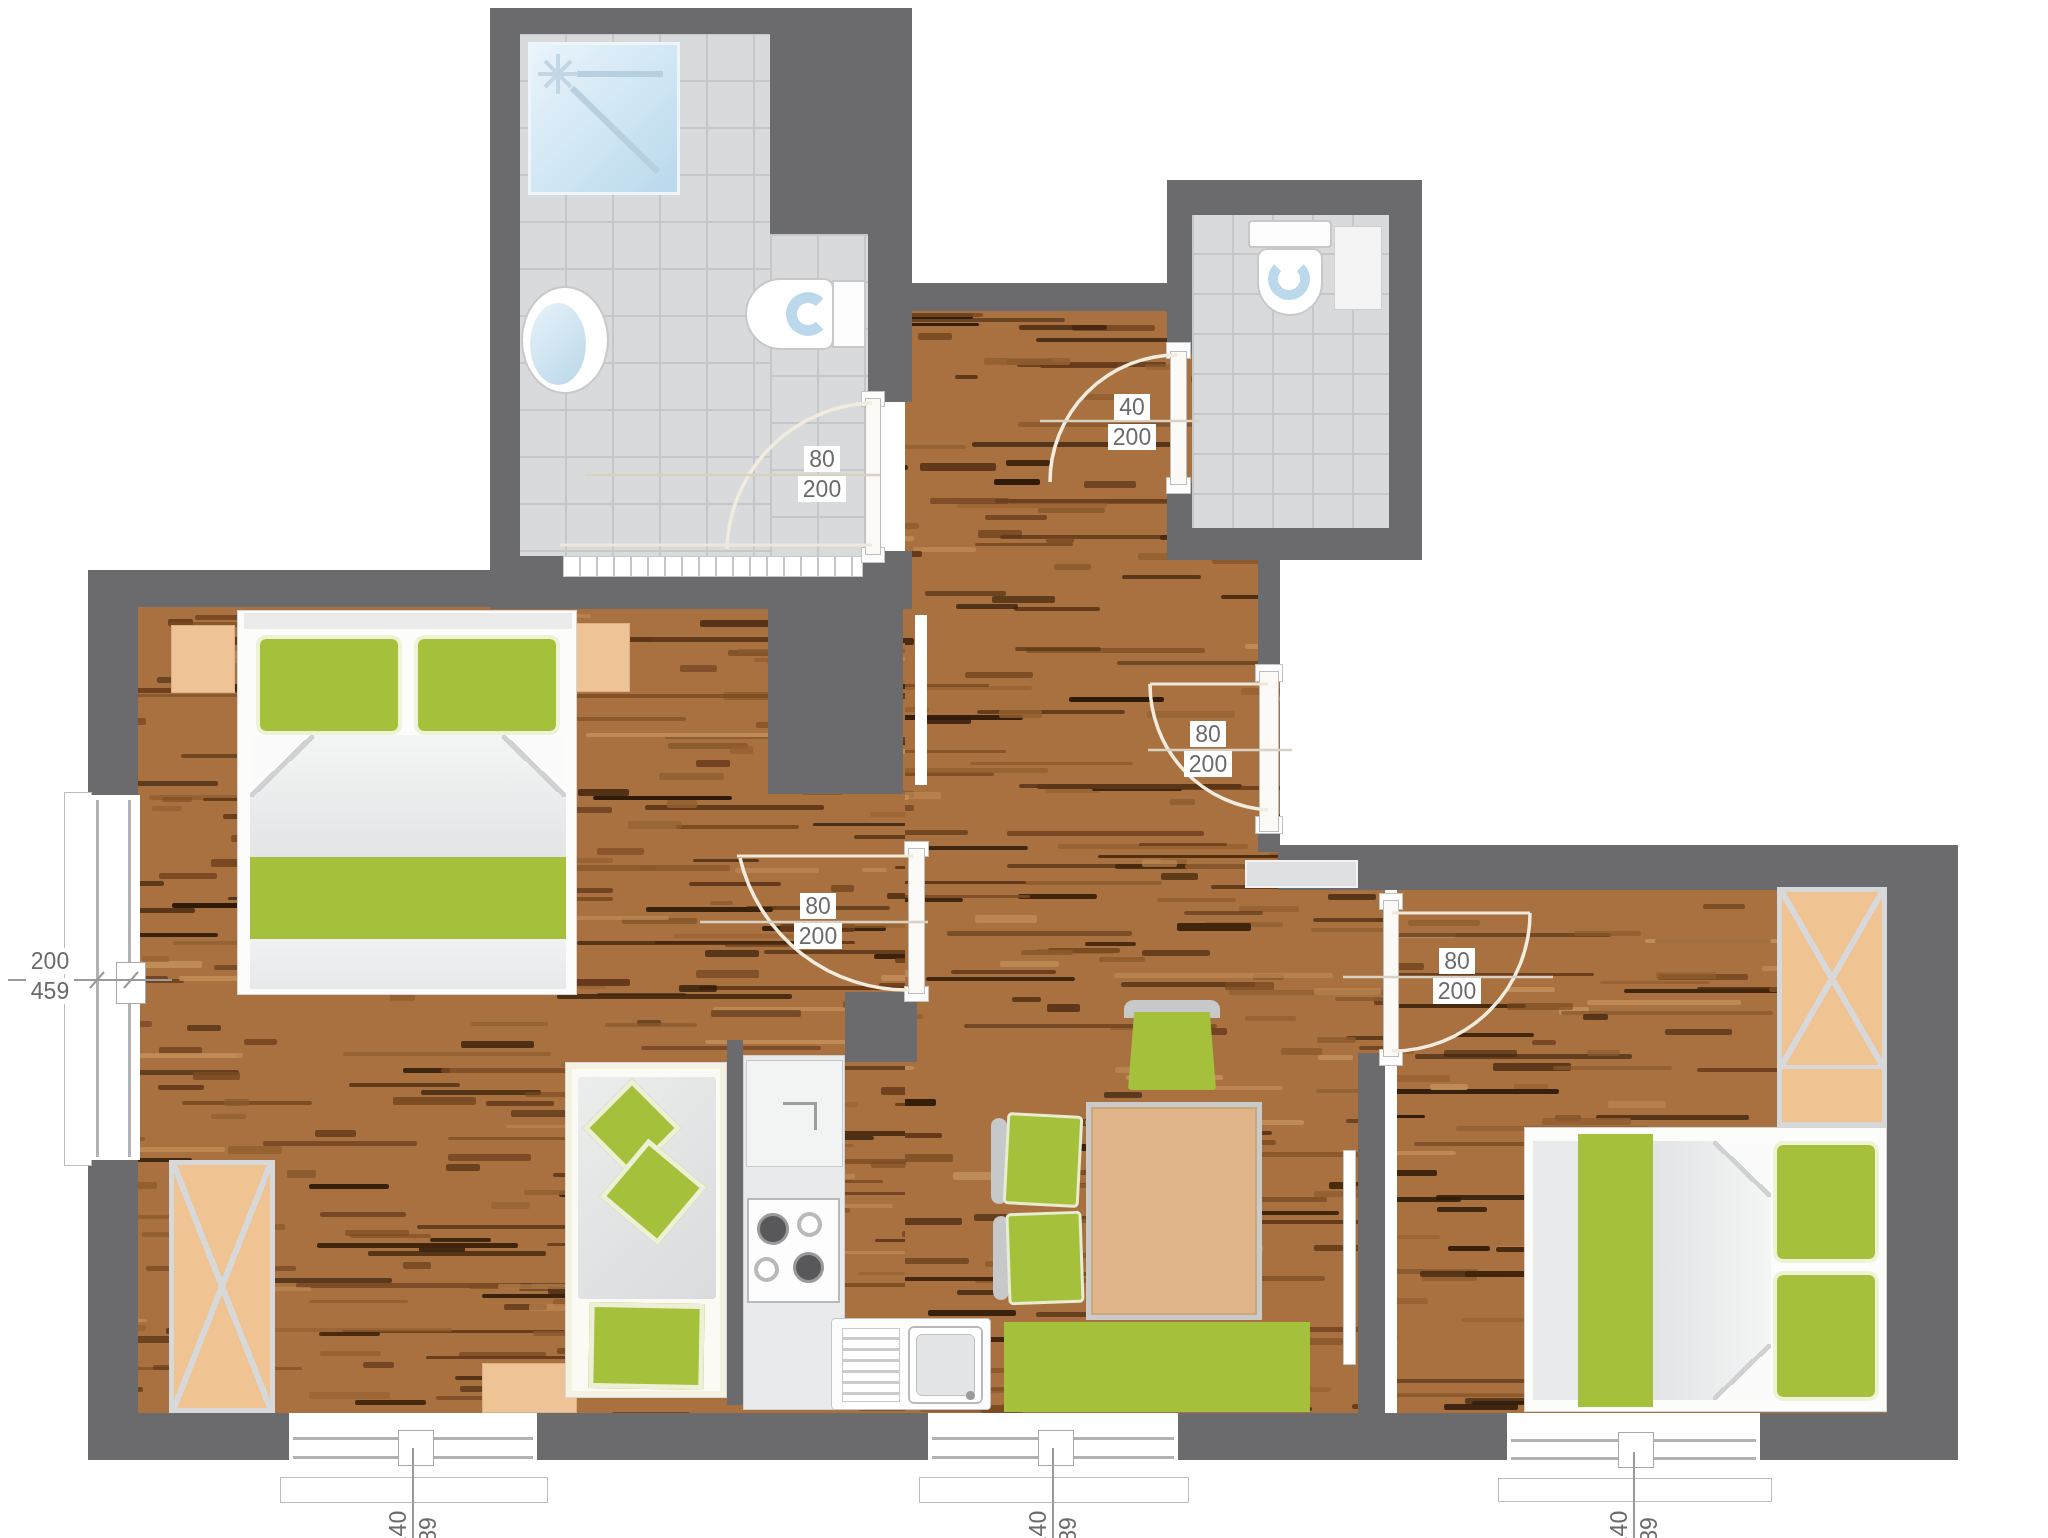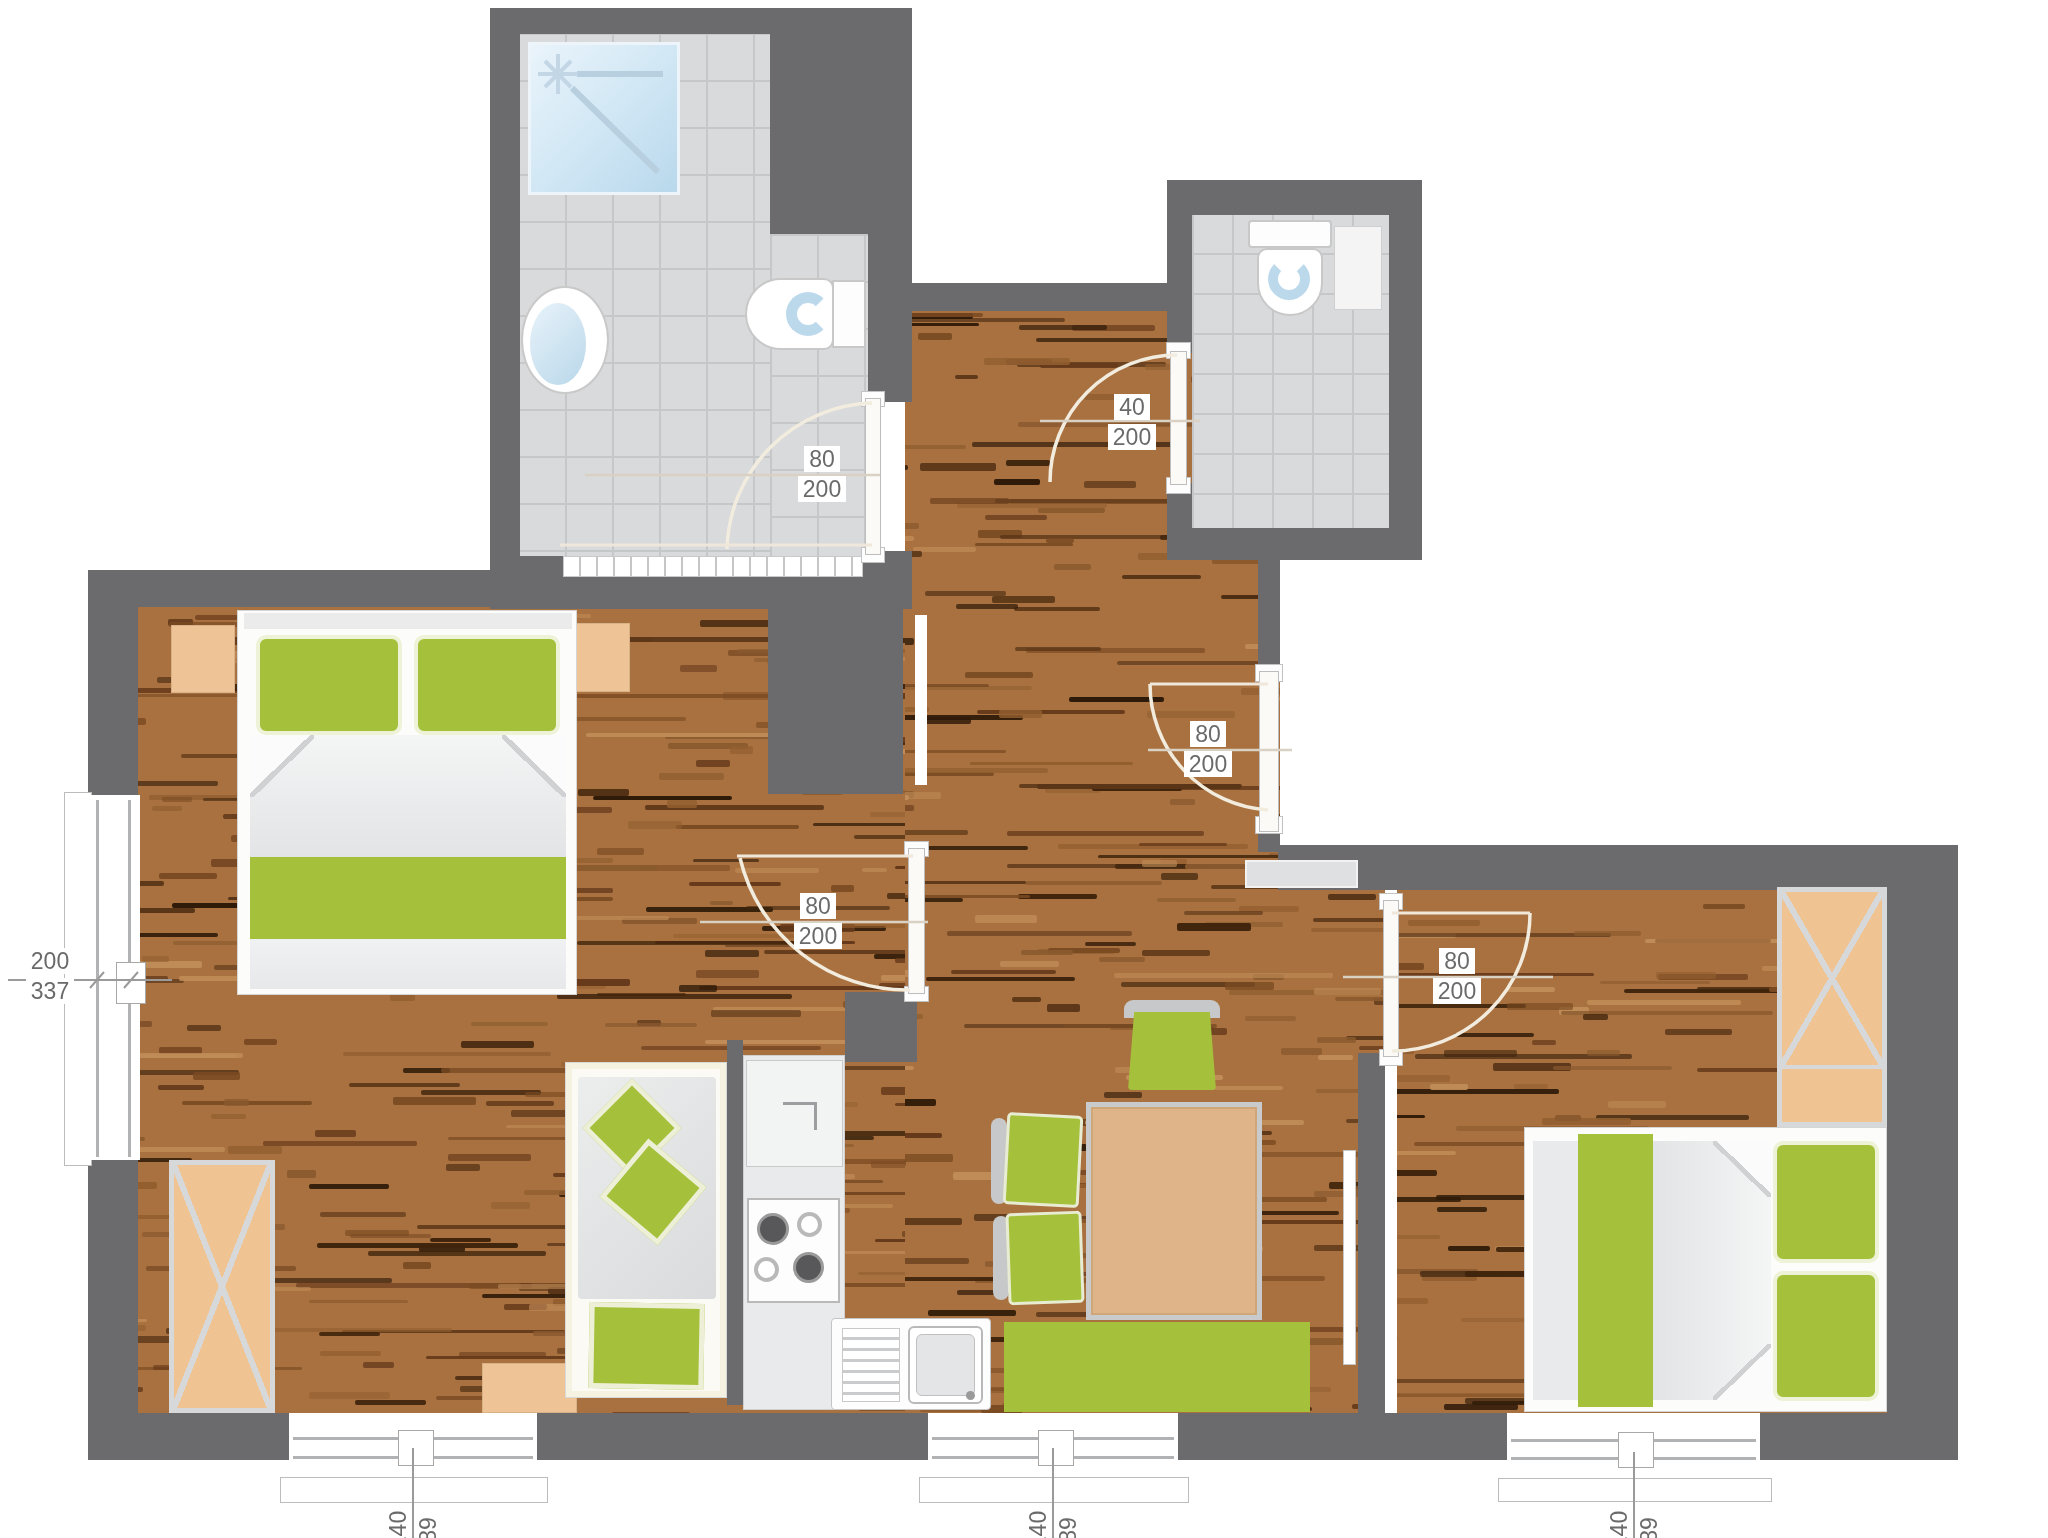--- a/index.html
+++ b/index.html
@@ -967,21 +967,21 @@
   <div class="dimlabel" style="left:1176px;top:721px;width:64px">
     <div class="chip">80</div>
     <div class="chip">200</div>
   </div>
   <div class="dimlabel" style="left:1425px;top:948px;width:64px">
     <div class="chip">80</div>
     <div class="chip">200</div>
   </div>
   <div class="dimlabel" style="left:18px;top:948px;width:64px">
     <div class="chip">200</div>
-    <div class="chip">337</div>
+    <div class="chip">459</div>
   </div>
   <div class="dimlabel rot" style="left:381px;top:1502px;width:64px">
     <div class="chip">140</div>
     <div class="chip">89</div>
   </div>
   <div class="dimlabel rot" style="left:1021px;top:1502px;width:64px">
     <div class="chip">140</div>
     <div class="chip">89</div>
   </div>
   <div class="dimlabel rot" style="left:1602px;top:1502px;width:64px">

